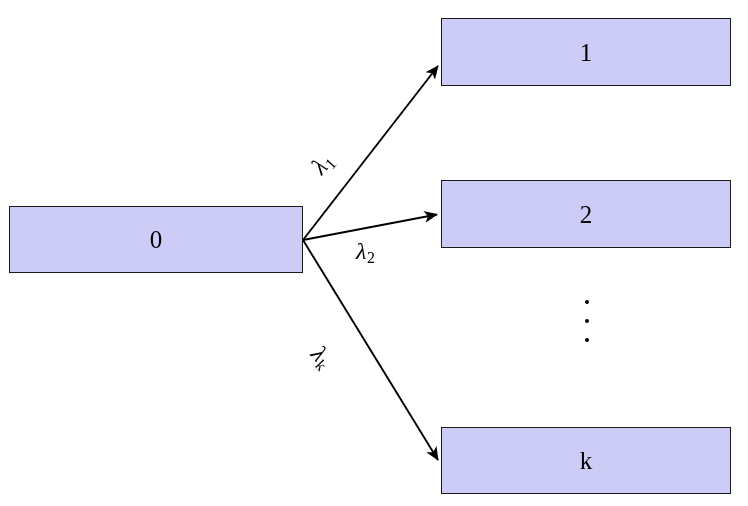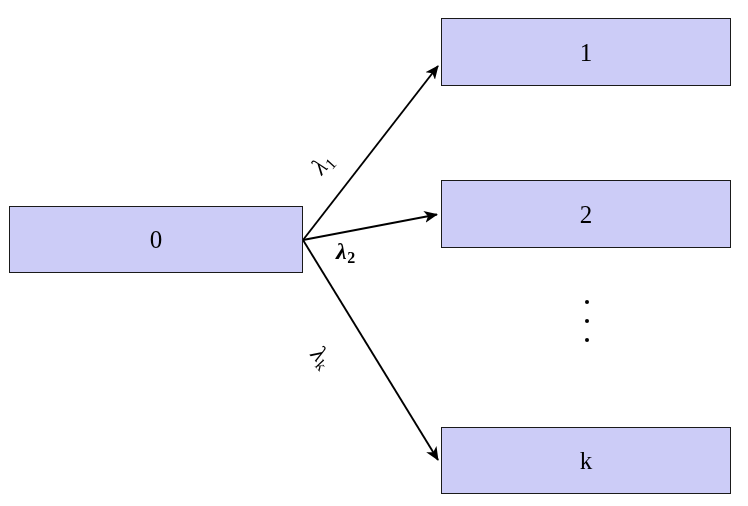--- a/index.html
+++ b/index.html
@@ -112,21 +112,21 @@
   </div>
 
   <div class="node-box" style="left:441px; top:427px; width:290px; height:67px;">
     <span class="node-label">k</span>
   </div>
 
   <div class="edge-label rot-up" style="left:328px; top:152px;">
     <span>λ</span><span class="sub">1</span>
   </div>
 
-  <div class="edge-label" style="left:336px; top:238px;font-weight:bold;">
+  <div class="edge-label" style="left:356px; top:238px;">
     <span>λ</span><span class="sub">2</span>
   </div>
 
   <div class="edge-label rot-down" style="left:325px; top:341px;">
     <span>λ</span><span class="sub">k</span>
   </div>
 
   <div class="vdots" style="left:584px; top:300px; width:5px; height:42px;">
     <span></span>
     <span></span>

